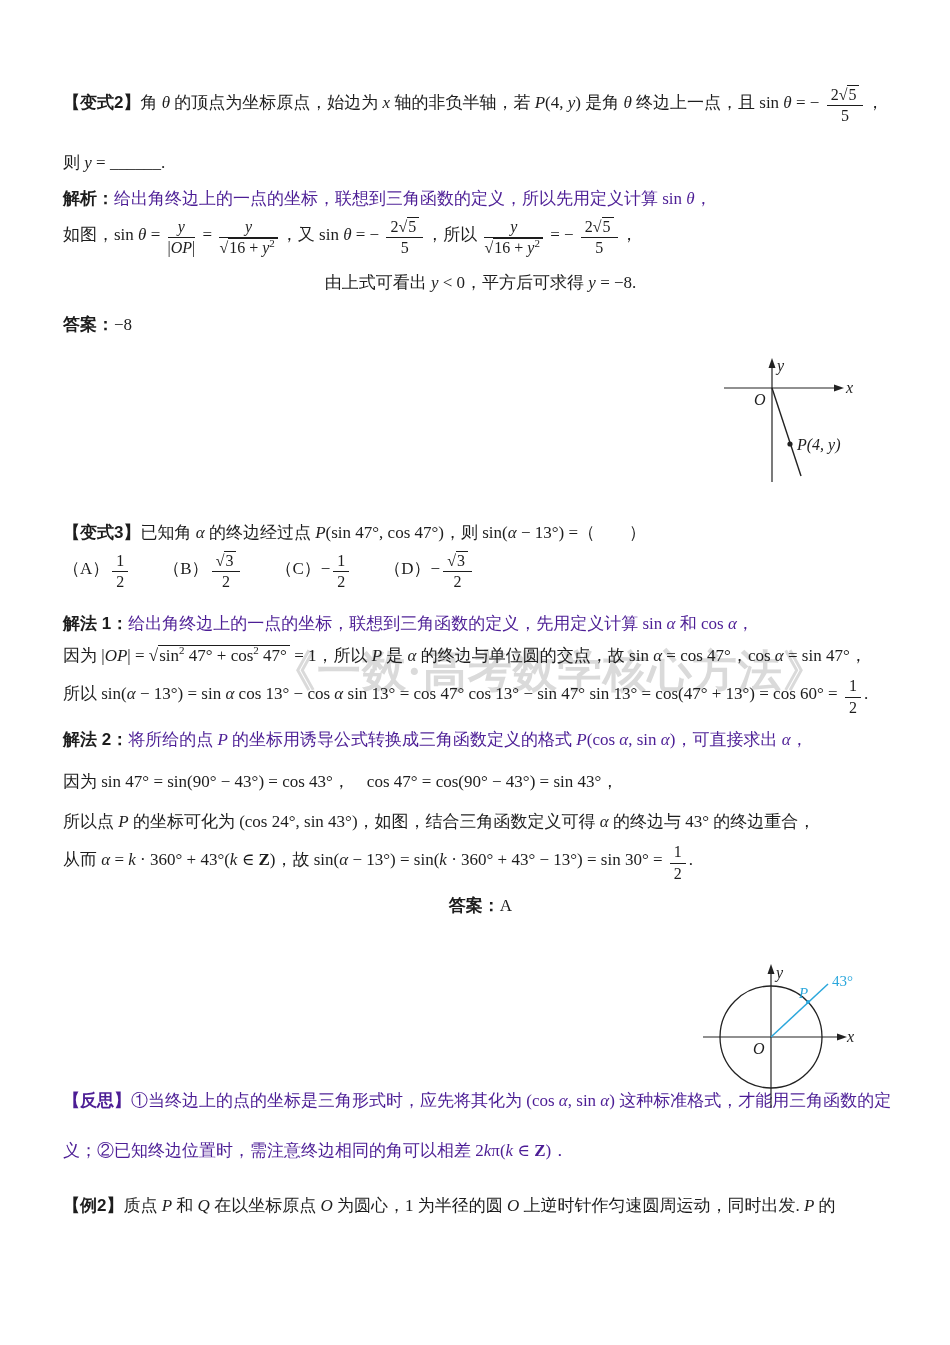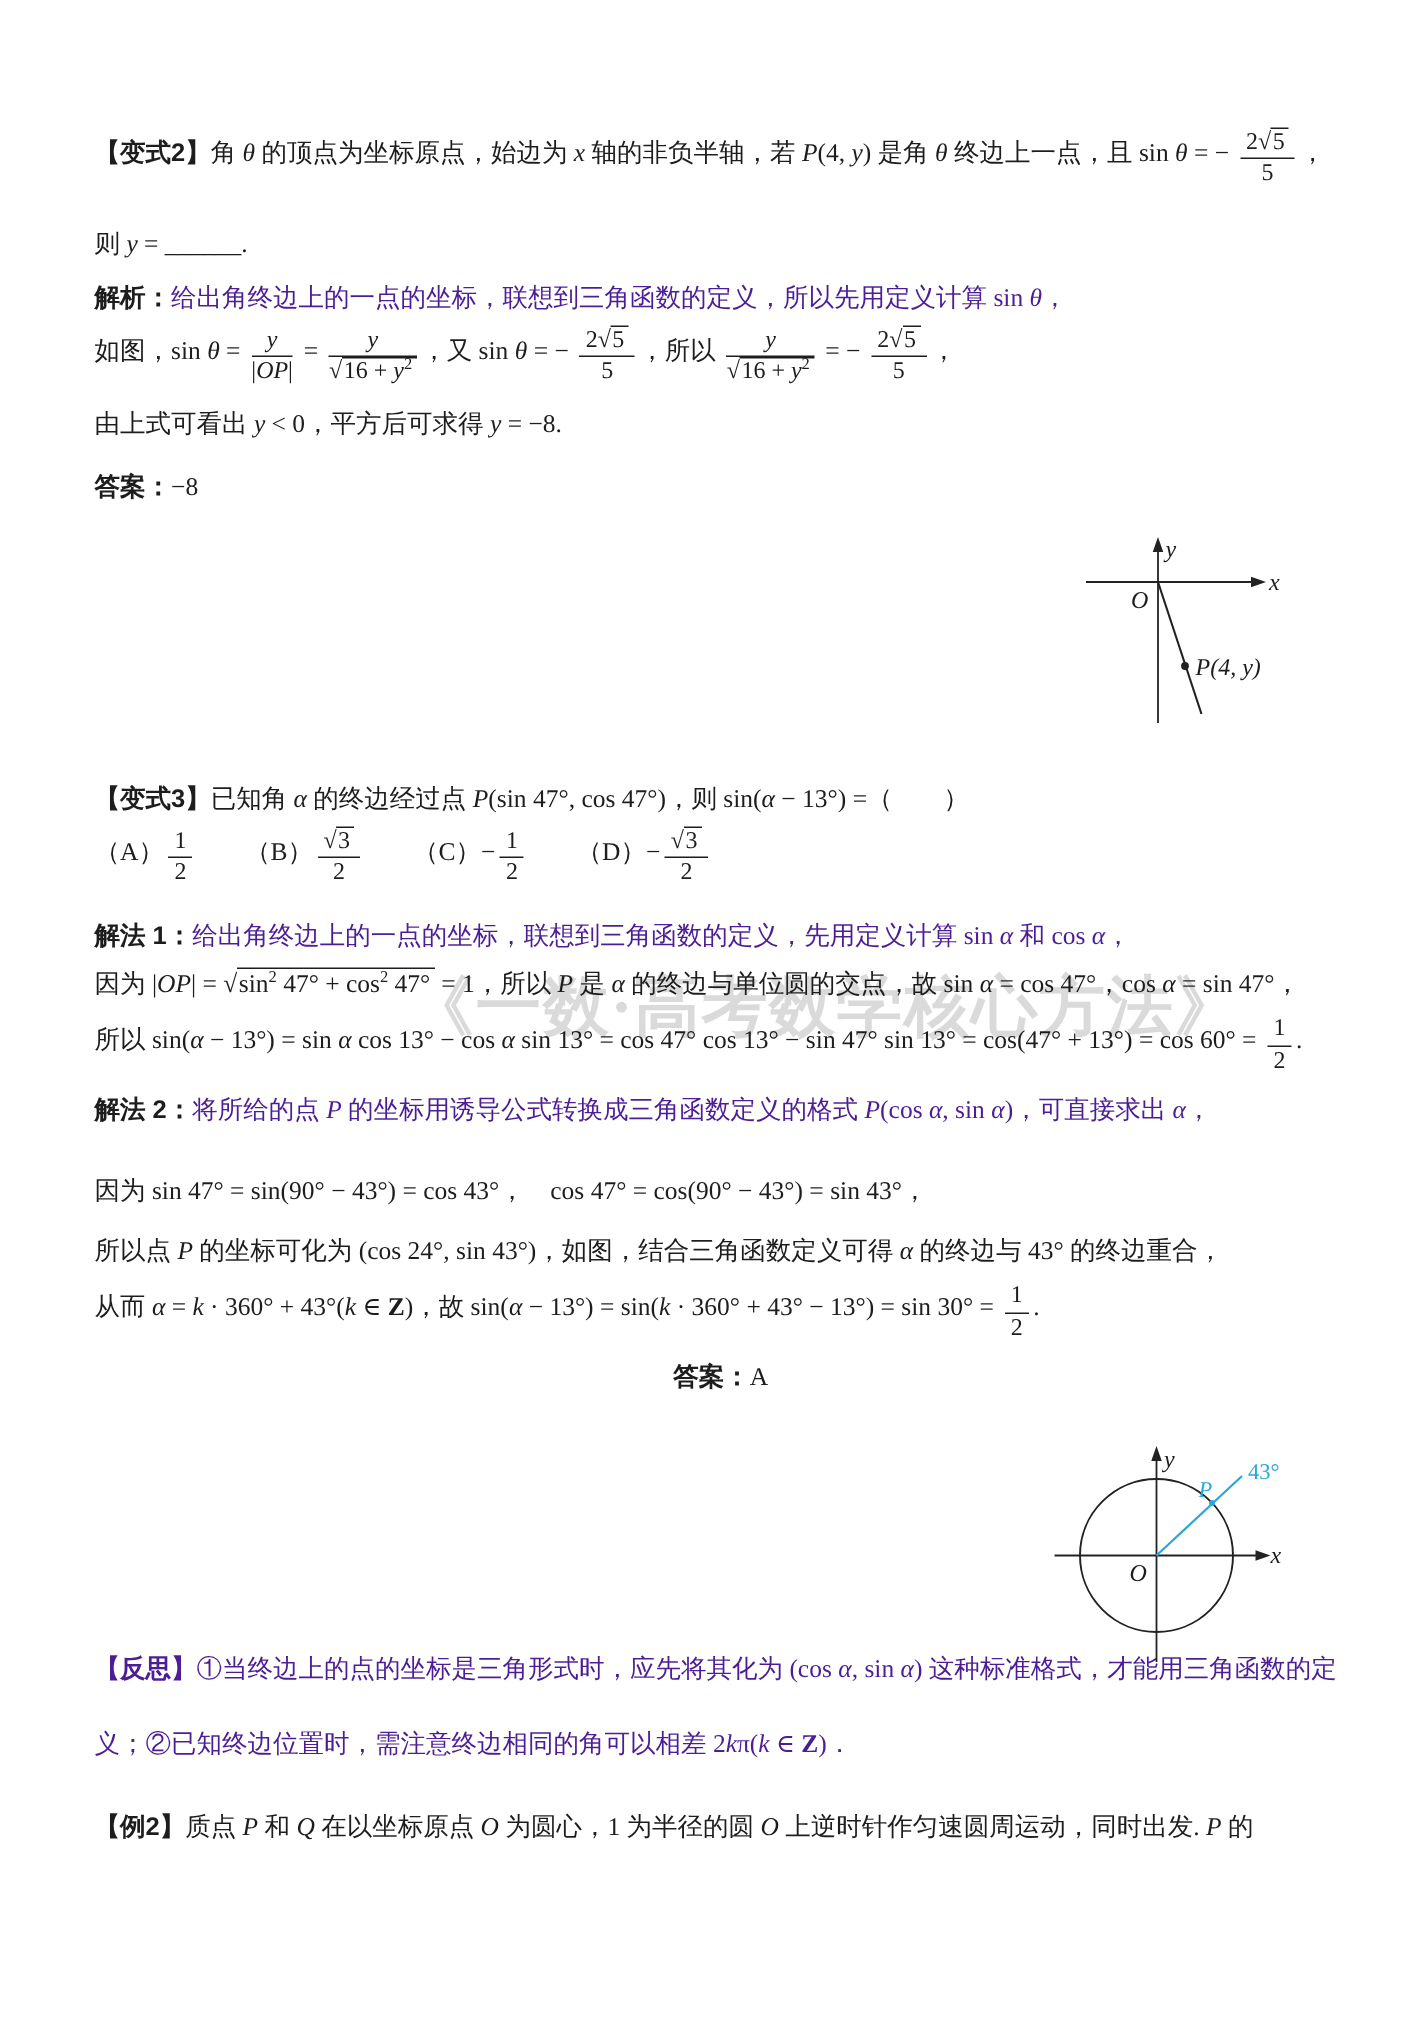--- a/index.html
+++ b/index.html
@@ -38,29 +38,29 @@
 
 <div class="page">
 
   <div class="watermark">《一数·高考数学核心方法》</div>
 
   <div class="content">
     <div class="par" style="margin-top:86px;"><span class="bd sf">【变式2】</span><span class="tx">角 </span><span class="it">θ</span><span class="tx"> 的顶点为坐标原点，始边为 </span><span class="it">x</span><span class="tx"> 轴的非负半轴，若 </span><span class="it">P</span><span class="tx">(4, </span><span class="it">y</span><span class="tx">) 是角 </span><span class="it">θ</span><span class="tx"> 终边上一点，且 sin </span><span class="it">θ</span><span class="tx"> = − </span><span class="frac"><span class="num"><span class="tx">2</span><span class="sqrt"><span class="rad">√</span><span class="sbar"><span class="tx">5</span></span></span></span><span class="den"><span class="tx">5</span></span></span><span class="tx">，</span></div>
     <div class="par" style="margin-top:22px;"><span class="tx">则 </span><span class="it">y</span><span class="tx"> = ______.</span></div>
     <div class="par" style="margin-top:6px;"><span class="bd sf">解析：</span><span class="cy">给出角终边上的一点的坐标，联想到三角函数的定义，所以先用定义计算 sin </span><span class="cy it">θ</span><span class="cy">，</span></div>
     <div class="par" style="margin-top:4px;"><span class="tx">如图，sin </span><span class="it">θ</span><span class="tx"> = </span><span class="frac"><span class="num"><span class="it">y</span></span><span class="den"><span class="tx">|</span><span class="it">OP</span><span class="tx">|</span></span></span><span class="tx"> = </span><span class="frac"><span class="num"><span class="it">y</span></span><span class="den"><span class="sqrt"><span class="rad">√</span><span class="sbar"><span class="tx">16 + </span><span class="it">y</span><sup>2</sup></span></span></span></span><span class="tx">，又 sin </span><span class="it">θ</span><span class="tx"> = − </span><span class="frac"><span class="num"><span class="tx">2</span><span class="sqrt"><span class="rad">√</span><span class="sbar"><span class="tx">5</span></span></span></span><span class="den"><span class="tx">5</span></span></span><span class="tx">，所以 </span><span class="frac"><span class="num"><span class="it">y</span></span><span class="den"><span class="sqrt"><span class="rad">√</span><span class="sbar"><span class="tx">16 + </span><span class="it">y</span><sup>2</sup></span></span></span></span><span class="tx"> = − </span><span class="frac"><span class="num"><span class="tx">2</span><span class="sqrt"><span class="rad">√</span><span class="sbar"><span class="tx">5</span></span></span></span><span class="den"><span class="tx">5</span></span></span><span class="tx">，</span></div>
-    <div class="par" style="margin-top:10px;"><span class="tx">由上式可看出 </span><span class="it">y</span><span class="tx"> &lt; 0，平方后可求得 </span><span class="it">y</span><span class="tx"> = −8.</span></div>
+    <div class="par" style="margin-top:10px;text-align:center;"><span class="tx">由上式可看出 </span><span class="it">y</span><span class="tx"> &lt; 0，平方后可求得 </span><span class="it">y</span><span class="tx"> = −8.</span></div>
     <div class="par" style="margin-top:12px;"><span class="bd sf">答案：</span><span class="tx">−8</span></div>
     <div class="par" style="margin-top:178px;"><span class="bd sf">【变式3】</span><span class="tx">已知角 </span><span class="it">α</span><span class="tx"> 的终边经过点 </span><span class="it">P</span><span class="tx">(sin 47°, cos 47°)，则 sin(</span><span class="it">α</span><span class="tx"> − 13°) =（　　）</span></div>
     <div class="par" style="margin-top:4px;"><span class="tx">（A）</span><span class="frac"><span class="num"><span class="tx">1</span></span><span class="den"><span class="tx">2</span></span></span><span class="gap"></span><span class="tx">（B）</span><span class="frac"><span class="num"><span class="sqrt"><span class="rad">√</span><span class="sbar"><span class="tx">3</span></span></span></span><span class="den"><span class="tx">2</span></span></span><span class="gap"></span><span class="tx">（C）−</span><span class="frac"><span class="num"><span class="tx">1</span></span><span class="den"><span class="tx">2</span></span></span><span class="gap"></span><span class="tx">（D）−</span><span class="frac"><span class="num"><span class="sqrt"><span class="rad">√</span><span class="sbar"><span class="tx">3</span></span></span></span><span class="den"><span class="tx">2</span></span></span></div>
     <div class="par" style="margin-top:18px;"><span class="bd sf">解法 1：</span><span class="cy">给出角终边上的一点的坐标，联想到三角函数的定义，先用定义计算 sin </span><span class="cy it">α</span><span class="cy"> 和 cos </span><span class="cy it">α</span><span class="cy">，</span></div>
     <div class="par" style="margin-top:2px;"><span class="tx">因为 |</span><span class="it">OP</span><span class="tx">| = </span><span class="sqrt"><span class="rad">√</span><span class="sbar"><span class="tx">sin</span><sup>2</sup><span class="tx"> 47° + cos</span><sup>2</sup><span class="tx"> 47°</span></span></span><span class="tx"> = 1，所以 </span><span class="it">P</span><span class="tx"> 是 </span><span class="it">α</span><span class="tx"> 的终边与单位圆的交点，故 sin </span><span class="it">α</span><span class="tx"> = cos 47°，cos </span><span class="it">α</span><span class="tx"> = sin 47°，</span></div>
     <div class="par" style="margin-top:6px;"><span class="tx">所以 sin(</span><span class="it">α</span><span class="tx"> − 13°) = sin </span><span class="it">α</span><span class="tx"> cos 13° − cos </span><span class="it">α</span><span class="tx"> sin 13° = cos 47° cos 13° − sin 47° sin 13° = cos(47° + 13°) = cos 60° = </span><span class="frac"><span class="num"><span class="tx">1</span></span><span class="den"><span class="tx">2</span></span></span><span class="tx">.</span></div>
     <div class="par" style="margin-top:8px;"><span class="bd sf">解法 2：</span><span class="cy">将所给的点 </span><span class="cy it">P</span><span class="cy"> 的坐标用诱导公式转换成三角函数定义的格式 </span><span class="cy it">P</span><span class="cy">(cos </span><span class="cy it">α</span><span class="cy">, sin </span><span class="cy it">α</span><span class="cy">)，可直接求出 </span><span class="cy it">α</span><span class="cy">，</span></div>
-    <div class="par" style="margin-top:24px;"><span class="tx">因为 sin 47° = sin(90° − 43°) = cos 43°，　cos 47° = cos(90° − 43°) = sin 43°，</span></div>
+    <div class="par" style="margin-top:12px;"><span class="tx">因为 sin 47° = sin(90° − 43°) = cos 43°，　cos 47° = cos(90° − 43°) = sin 43°，</span></div>
     <div class="par" style="margin-top:10px;"><span class="tx">所以点 </span><span class="it">P</span><span class="tx"> 的坐标可化为 (cos 24°, sin 43°)，如图，结合三角函数定义可得 </span><span class="it">α</span><span class="tx"> 的终边与 43° 的终边重合，</span></div>
     <div class="par" style="margin-top:6px;"><span class="tx">从而 </span><span class="it">α</span><span class="tx"> = </span><span class="it">k</span><span class="tx"> · 360° + 43°(</span><span class="it">k</span><span class="tx"> ∈ </span><span class="bd">Z</span><span class="tx">)，故 sin(</span><span class="it">α</span><span class="tx"> − 13°) = sin(</span><span class="it">k</span><span class="tx"> · 360° + 43° − 13°) = sin 30° = </span><span class="frac"><span class="num"><span class="tx">1</span></span><span class="den"><span class="tx">2</span></span></span><span class="tx">.</span></div>
     <div class="par" style="margin-top:8px;text-align:center;"><span class="bd sf">答案：</span><span class="tx">A</span></div>
     <div class="par wrap" style="margin-top:155px;line-height:50px;"><span class="bd sf cy">【反思】</span><span class="cy">①当终边上的点的坐标是三角形式时，应先将其化为 (cos </span><span class="cy it">α</span><span class="cy">, sin </span><span class="cy it">α</span><span class="cy">) 这种标准格式，才能用三角函数的定义；②已知终边位置时，需注意终边相同的角可以相差 2</span><span class="cy it">k</span><span class="cy">π(</span><span class="cy it">k</span><span class="cy"> ∈ </span><span class="bd cy">Z</span><span class="cy">)．</span></div>
     <div class="par" style="margin-top:15px;"><span class="bd sf">【例2】</span><span class="tx">质点 </span><span class="it">P</span><span class="tx"> 和 </span><span class="it">Q</span><span class="tx"> 在以坐标原点 </span><span class="it">O</span><span class="tx"> 为圆心，1 为半径的圆 </span><span class="it">O</span><span class="tx"> 上逆时针作匀速圆周运动，同时出发. </span><span class="it">P</span><span class="tx"> 的</span></div>
   </div>
 
   <svg id="diagram1" class="diagram" width="175" height="135" viewBox="0 0 175 135">
     <line x1="24" y1="36" x2="138" y2="36" stroke="#222" stroke-width="1.2"></line>
     <polygon points="144,36 134,32.5 134,39.5" fill="#222"></polygon>

